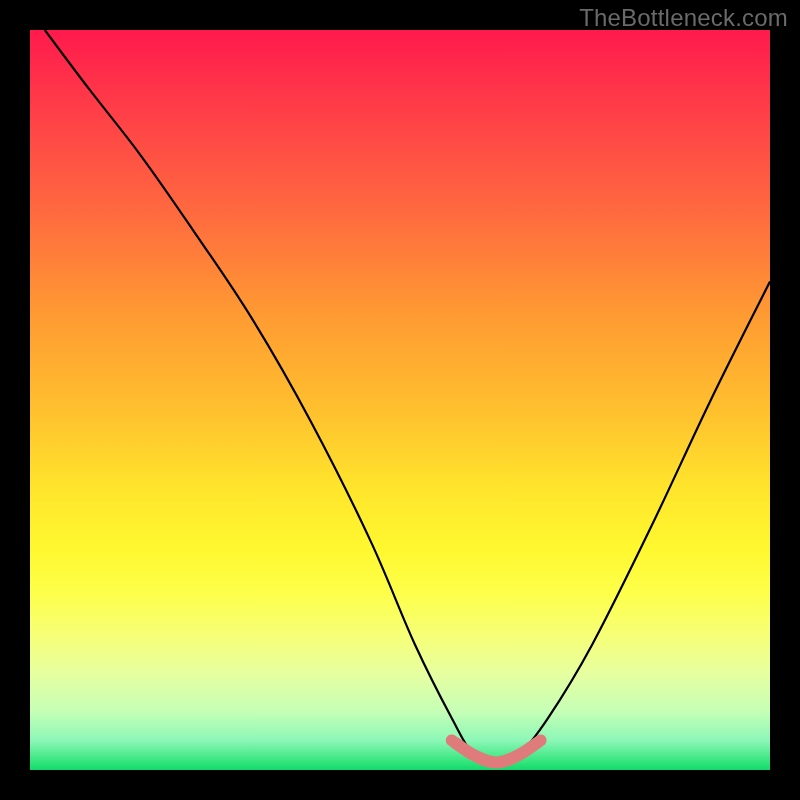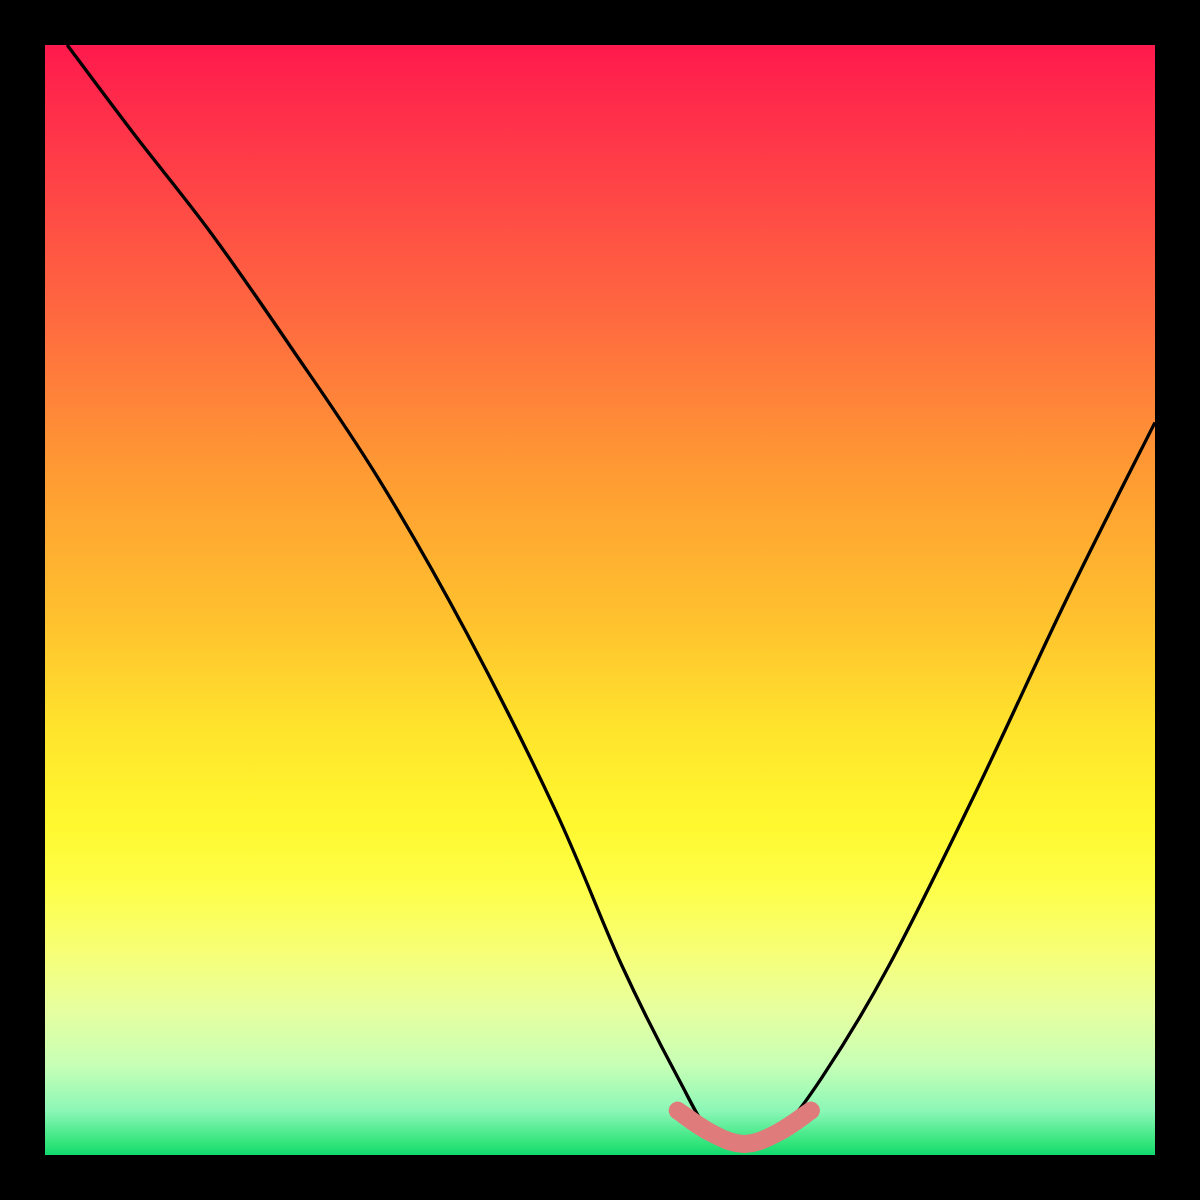--- a/index.html
+++ b/index.html
@@ -75,13 +75,14 @@
 </head>
 <body>
 
 <div class="frame">
   <div class="plot">
     <svg class="curve" viewBox="0 0 740 740" preserveAspectRatio="none">
       <path id="main-curve" class="black-curve" d="M14.8 0.0 C22.8 10.7, 41.9 36.6, 59.2 59.2 C76.5 81.8, 92.4 100.5, 111.0 125.8 C129.6 151.1, 142.8 170.5, 162.8 199.8 C182.8 229.1, 200.7 254.0, 222.0 288.6 C243.3 323.2, 259.9 352.2, 281.2 392.2 C302.5 432.2, 321.8 470.6, 340.4 510.6 C359.0 550.6, 370.1 582.2, 384.8 614.2 C399.5 646.2, 411.1 668.2, 421.8 688.2 C432.5 708.2, 436.0 717.2, 444.0 725.2 C452.0 733.2, 458.2 732.6, 466.2 732.6 C474.2 732.6, 479.1 733.2, 488.4 725.2 C497.7 717.2, 504.7 708.2, 518.0 688.2 C531.3 668.2, 543.8 648.8, 562.4 614.2 C581.0 579.6, 600.3 539.8, 621.6 495.8 C642.9 451.8, 659.5 414.0, 680.8 370.0 C702.1 326.0, 729.3 272.9, 740.0 251.6"></path>
       <path id="bottom-seg" class="segment" d="M421.8 710.4 C425.8 713.1, 436.0 721.2, 444.0 725.2 C452.0 729.2, 458.2 732.6, 466.2 732.6 C474.2 732.6, 480.4 729.2, 488.4 725.2 C496.4 721.2, 506.6 713.1, 510.6 710.4"></path>
     </svg>
   </div>
+  <div class="watermark">TheBottleneck.com</div>
 </div>
 
 </body></html>

